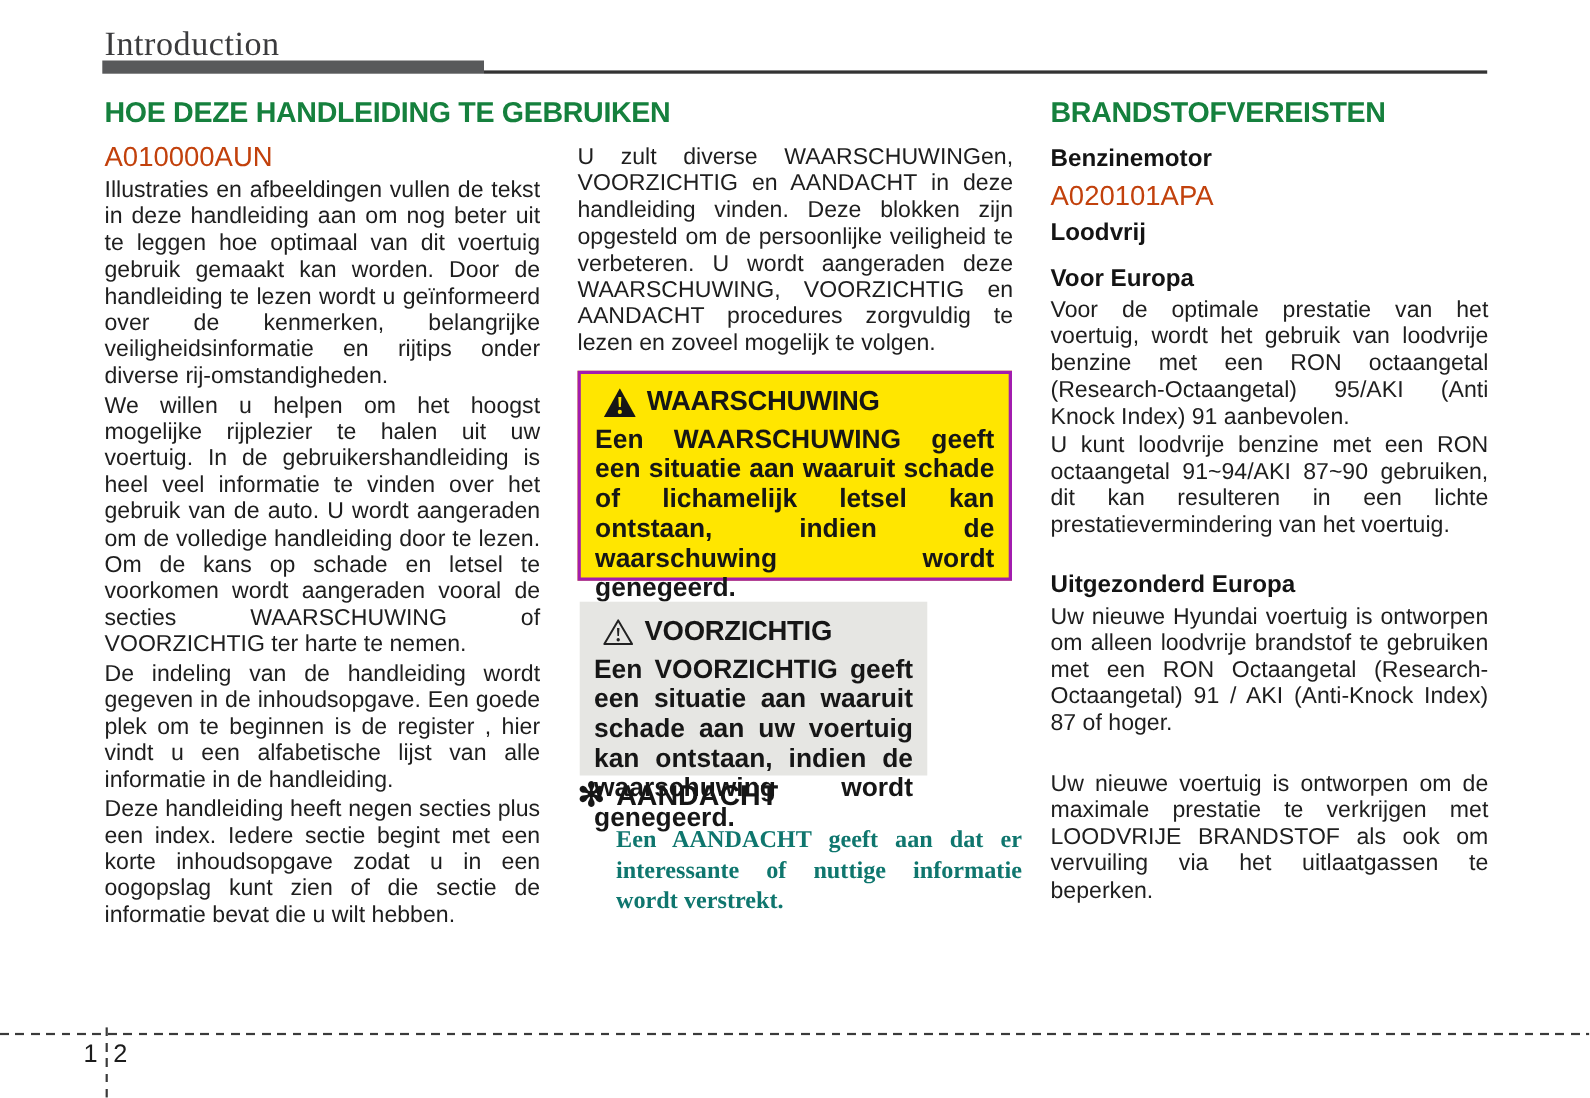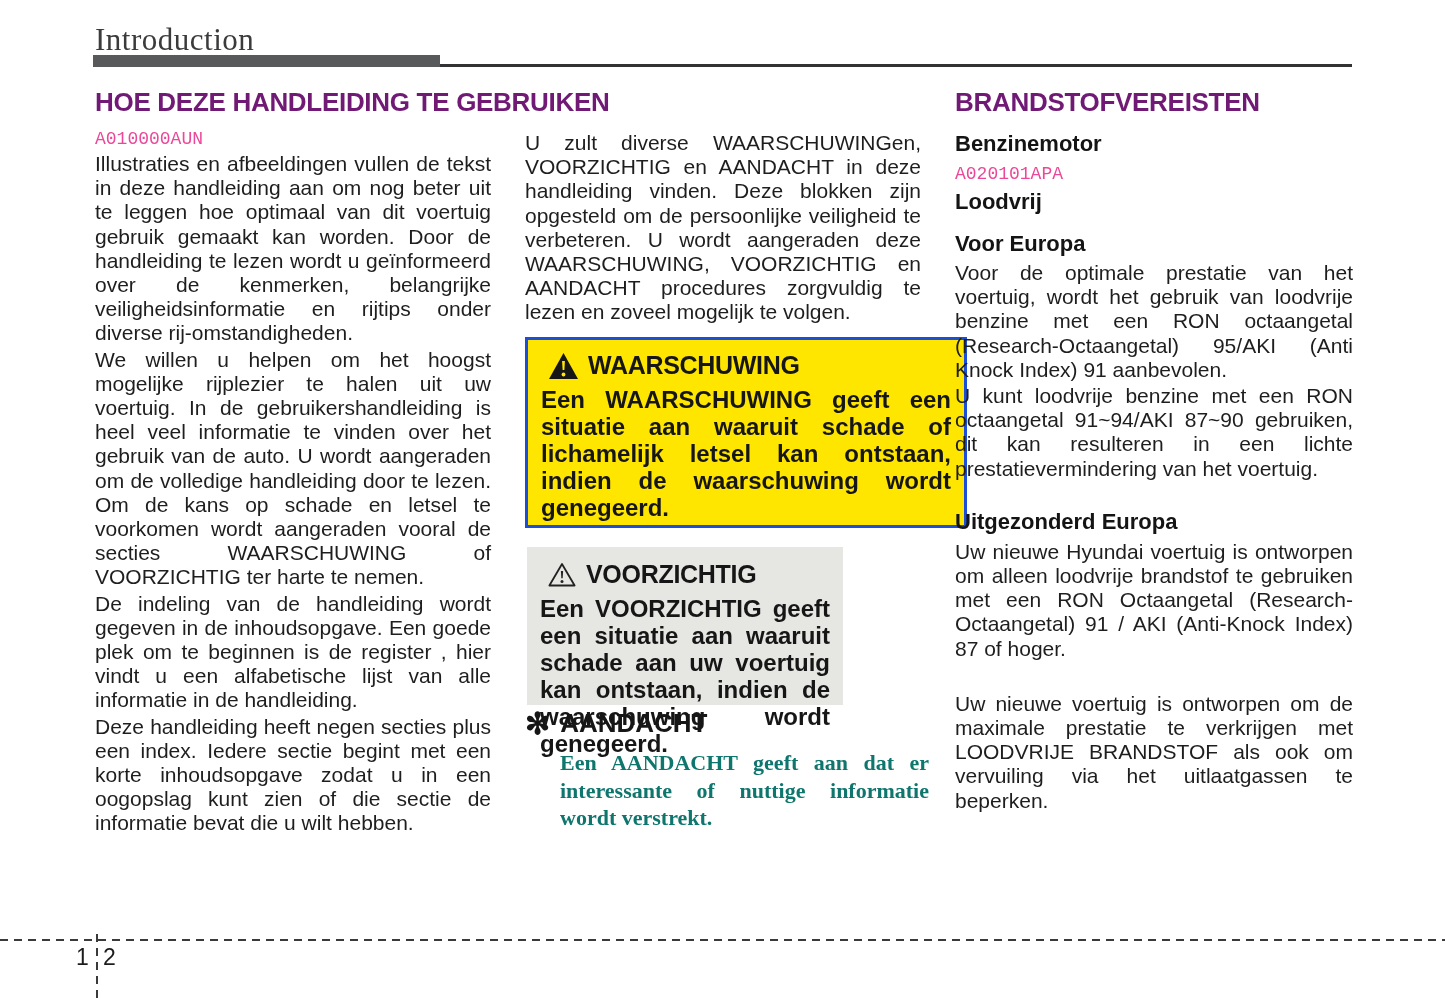--- a/index.html
+++ b/index.html
@@ -7,35 +7,35 @@
         font-family:"Liberation Sans",sans-serif;color:#1e1e1e;}
   .abs{position:absolute;}
 
   
   .intro-title{left:95px;top:22px;font-family:"Liberation Serif",serif;font-size:31px;
                color:#3b3b3d;letter-spacing:0.5px;}
   .header-bar{left:93px;top:55px;width:347px;height:12px;}
   .header-line{left:440px;top:64px;width:912px;height:3px;background:#333333;}
 
   
-  .h-main{font-size:26px;font-weight:bold;color:#701a75;letter-spacing:-0.3px;white-space:nowrap;}
+  .h-main{font-size:26px;font-weight:bold;color:#15803d;letter-spacing:-0.3px;white-space:nowrap;}
   .h-sub{font-size:22px;font-weight:bold;color:#141414;}
-  .code{font-size:18px;color:#ec4899;font-family:Liberation Mono, monospace;}
+  .code{font-size:25px;color:#c2410c;}
 
   
   .body-text{font-size:21px;line-height:24.2px;text-align:justify;hyphens:auto;
              -webkit-hyphens:auto;}
   .body-text p{margin:0 0 2px 0;}
 
   .col-left{left:95px;top:129px;width:396px;}
   .col-mid-intro{left:525px;top:131px;width:396px;}
   .col-right{left:955px;top:131px;width:398px;}
 
   
-  .warning-box{left:525px;top:337px;width:442px;height:191px;border:3px solid #1d4ed8;
+  .warning-box{left:525px;top:337px;width:395px;height:191px;border:3px solid #a21caf;
                box-sizing:border-box;padding:9px 13px 0 13px;}
   .caution-box{left:527px;top:547px;width:316px;height:158px;box-sizing:border-box;
                padding:11px 13px 0 13px;}
   .box-title-row{display:flex;align-items:center;gap:10px;margin:2px 0 6px 8px;}
   .box-title{font-size:25px;font-weight:bold;color:#161616;letter-spacing:-0.3px;}
   .box-body{font-size:24px;font-weight:bold;line-height:27px;text-align:justify;
             color:#161616;hyphens:auto;-webkit-hyphens:auto;}
 
   
   .note-section{left:525px;top:708px;width:404px;}

